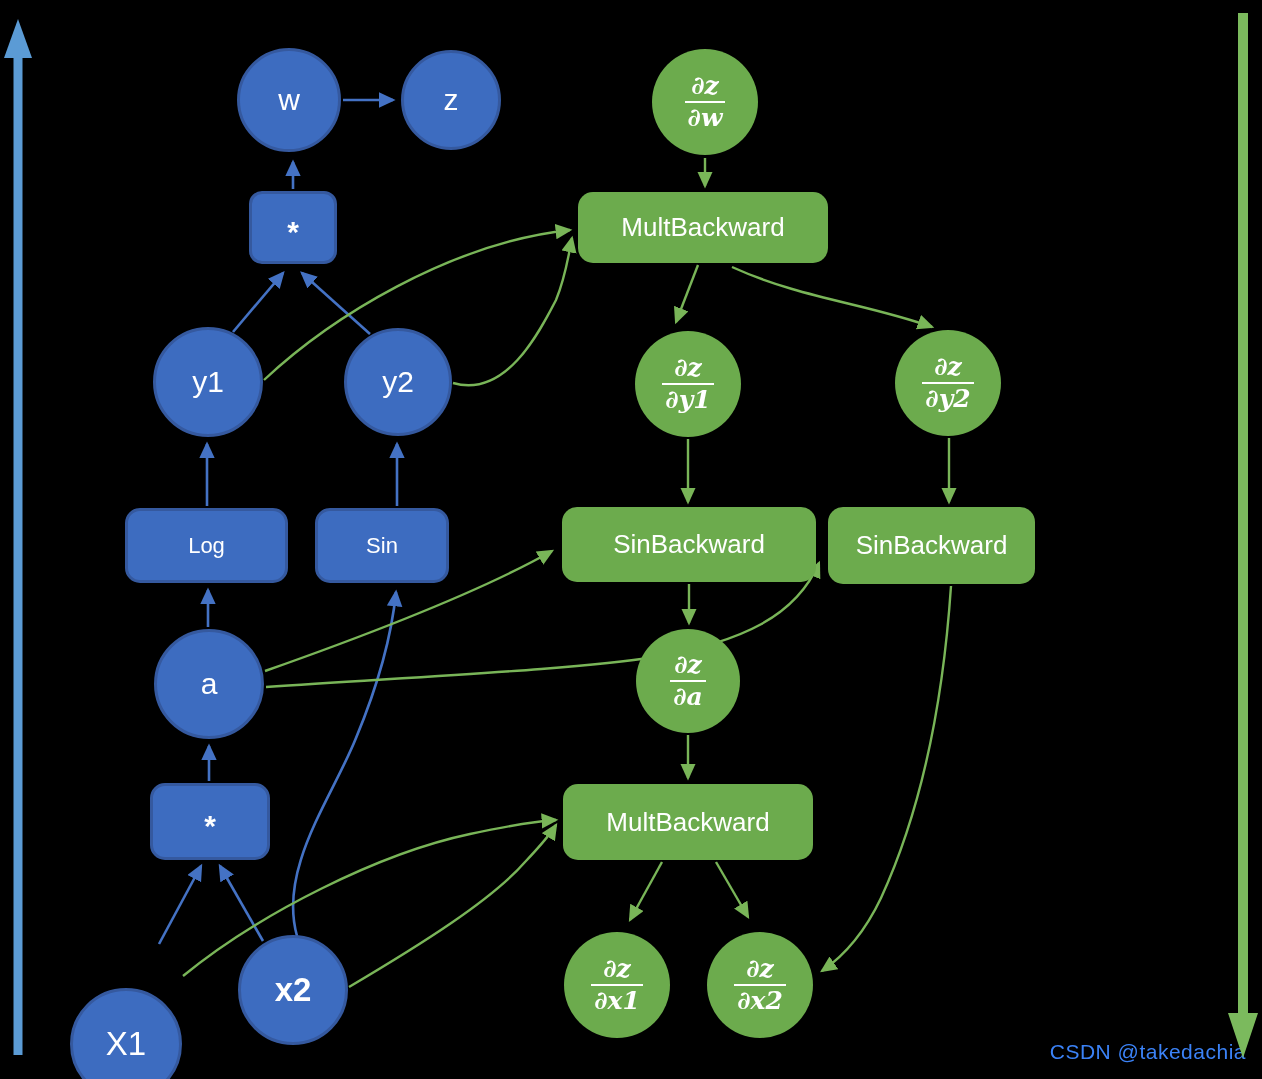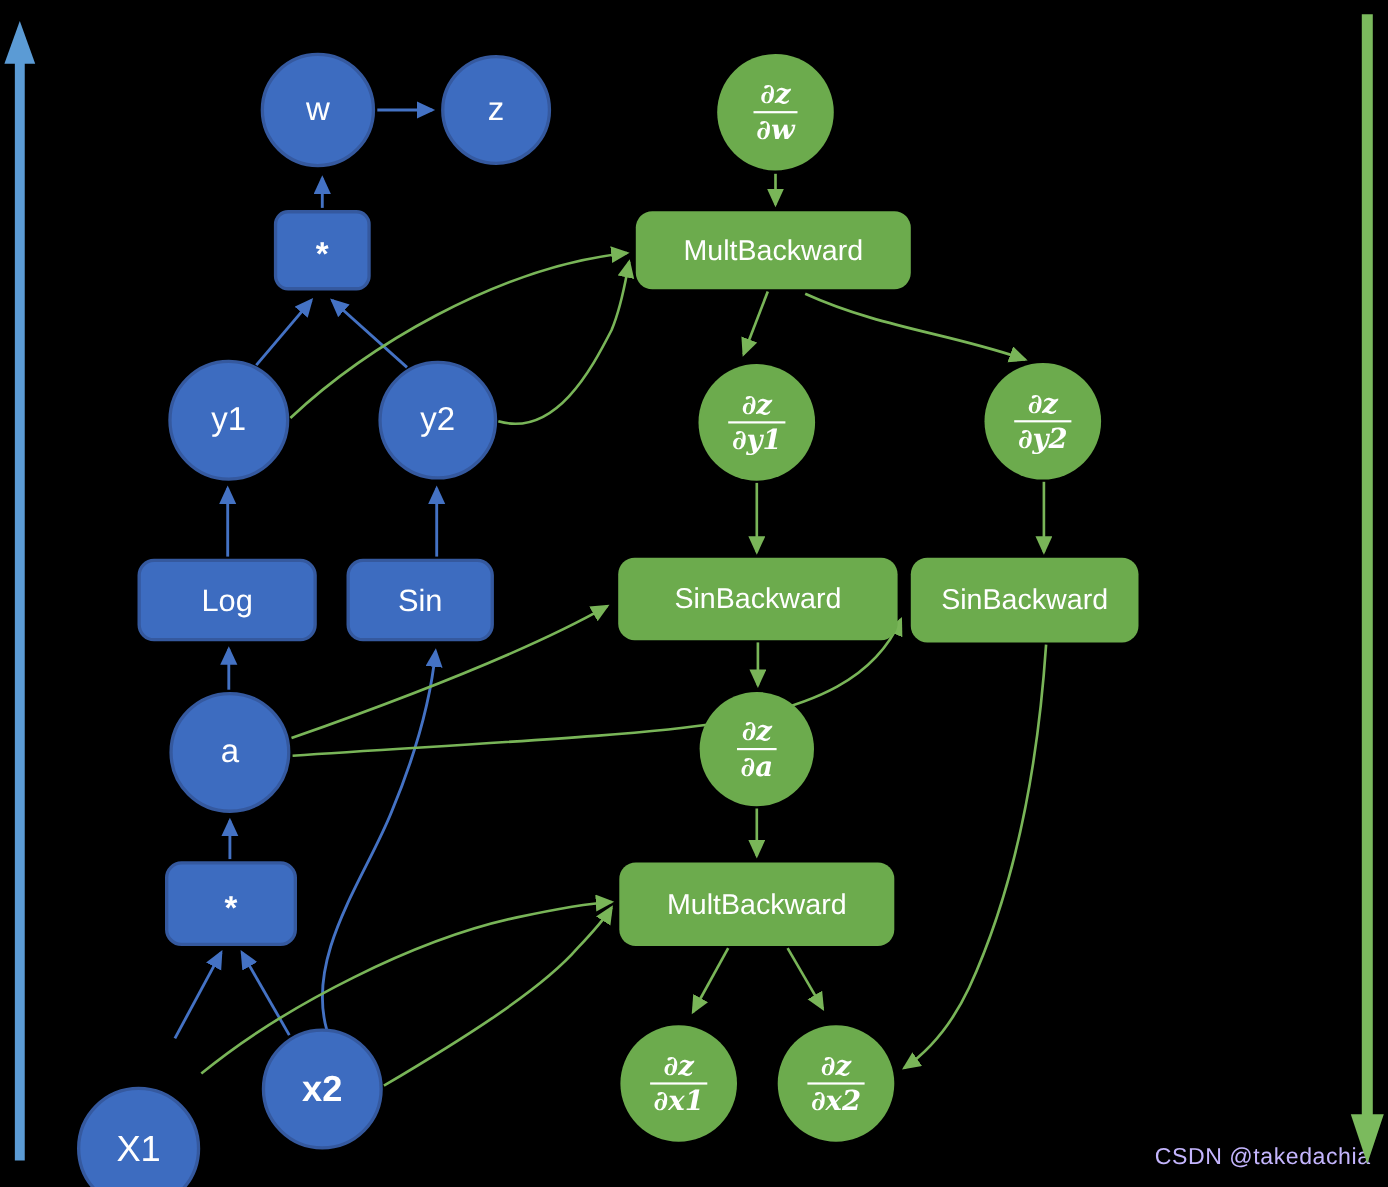--- a/index.html
+++ b/index.html
@@ -13,33 +13,33 @@
   .node{
     position:absolute;display:flex;align-items:center;justify-content:center;
     color:#fff;text-align:center;box-sizing:border-box;z-index:2;
   }
   .circle{border-radius:50%;}
   .blue{background:#3d6cc0;border:3px solid #35599f;}
   .green{background:#6cab4d;border:none;}
   .rbox{border-radius:15px;}
   .lbl-lg{font-size:30px;}
   .lbl-xl{font-size:33px;}
-  .lbl-box{font-size:28px;}
+  .lbl-box{font-size:22px;}
   .lbl-op{font-size:30px;font-weight:bold;padding-top:8px;}
   .lbl-back{font-size:26px;}
   .frac{
     display:flex;flex-direction:column;align-items:center;line-height:1.05;
     font-family:"DejaVu Serif",serif;font-style:italic;font-weight:600;
     font-size:25px;
   }
   .frac .den{border-top:2.5px solid #fff;padding:2px 3px 0 3px;margin-top:2px;}
   .frac .num{padding:0 2px;}
   .watermark{
     position:absolute;right:16px;top:1040px;z-index:2;
-    color:#c4b5fd;font-size:21px;letter-spacing:0.5px;
+    color:#3b82f6;font-size:21px;letter-spacing:0.5px;
   }
 </style>
 </head>
 <body>
 
 <svg class="layer" width="1262" height="1079" viewBox="0 0 1262 1079" style="z-index:1;">
   <defs>
     <marker id="ab" markerWidth="7" markerHeight="7" refX="5.5" refY="3" orient="auto">
       <path d="M0,0 L6.5,3 L0,6 Z" fill="#4472c4"></path>
     </marker>

